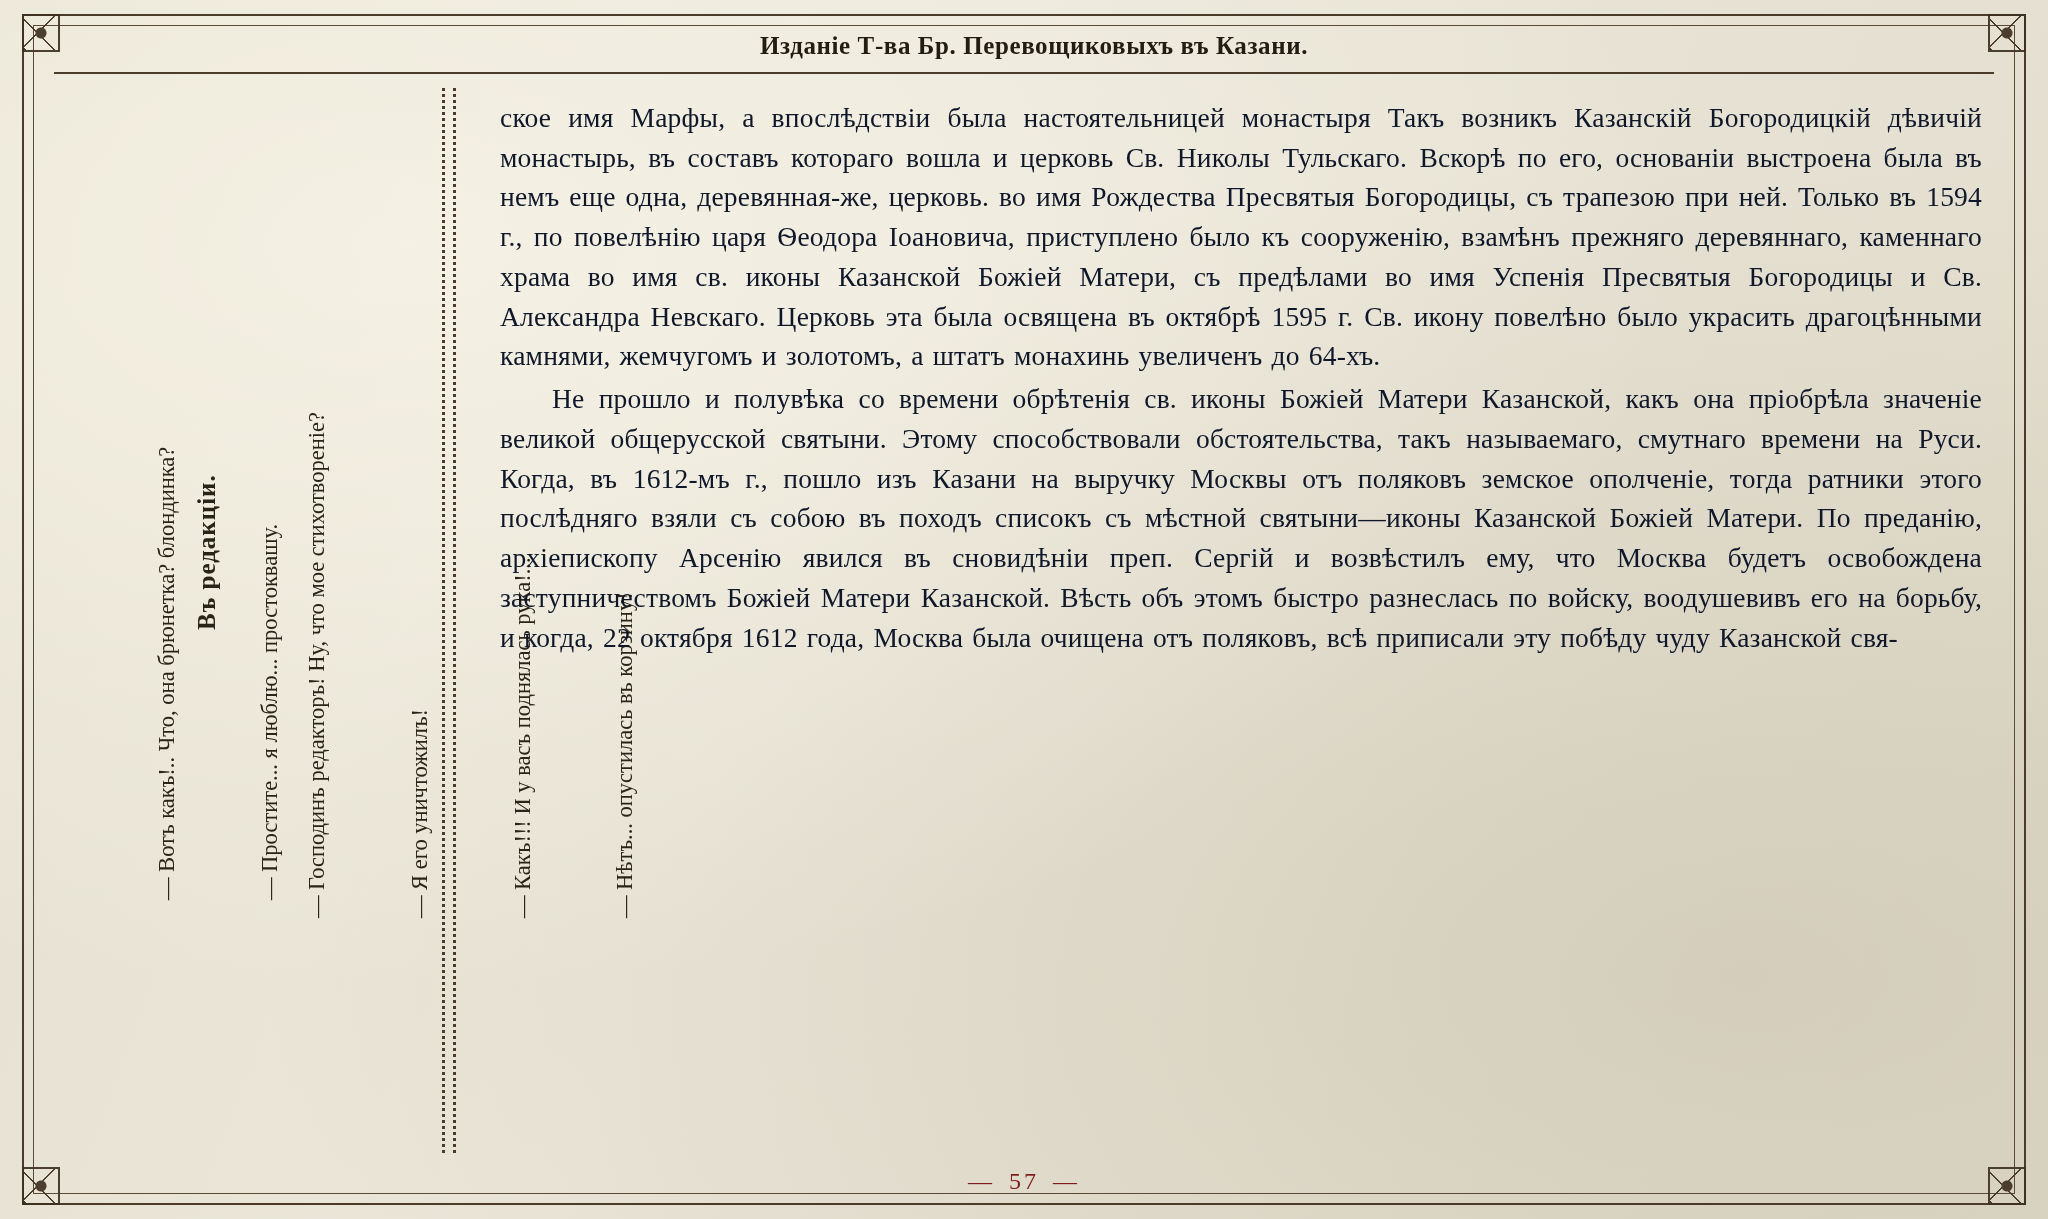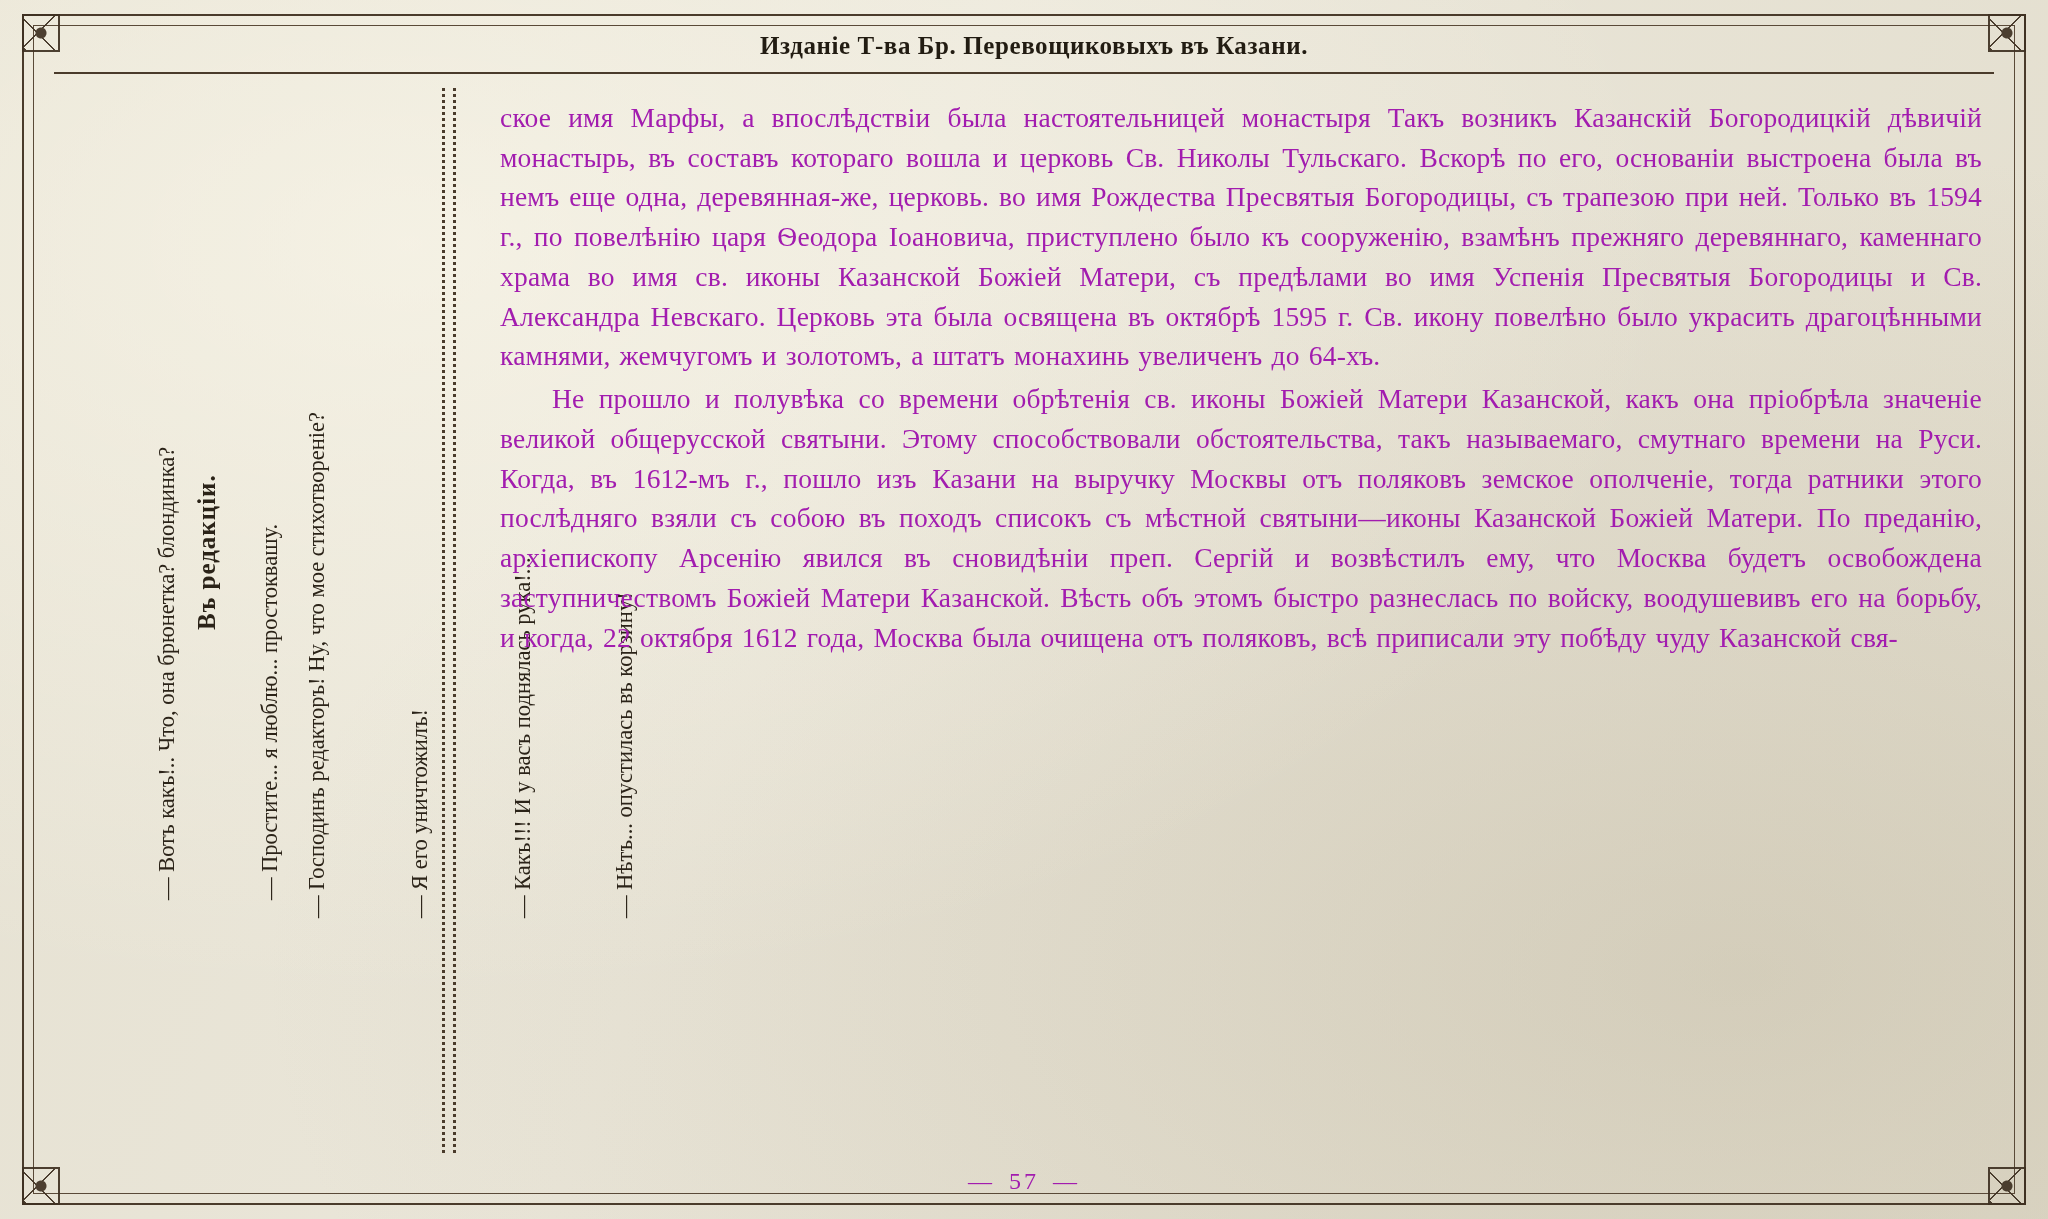--- a/index.html
+++ b/index.html
@@ -143,35 +143,35 @@
     padding: 18px 30px 0 38px;
     position: relative;
   }
   .para {
     margin: 0;
     font-size: 27.5px;
     line-height: 1.445;
     text-align: justify;
     text-align-last: left;
     letter-spacing: 0.2px;
-    color: #a21caf;
+    color: #0f172a;
     word-spacing: 2px;
   }
   .para.indent { text-indent: 52px; }
   .para + .para { margin-top: 3px; }
 
   
   .footer {
     position: absolute;
     left: 0;
     right: 0;
     bottom: 24px;
     text-align: center;
     font-size: 24px;
-    color: #a21caf;
+    color: #7f1d1d;
     letter-spacing: 3px;
   }
   .footer .dash { display: inline-block; padding: 0 14px; }
 </style>
 </head>
 <body>
 
 <div class="page">
 
   <div class="paper-tint"></div>

